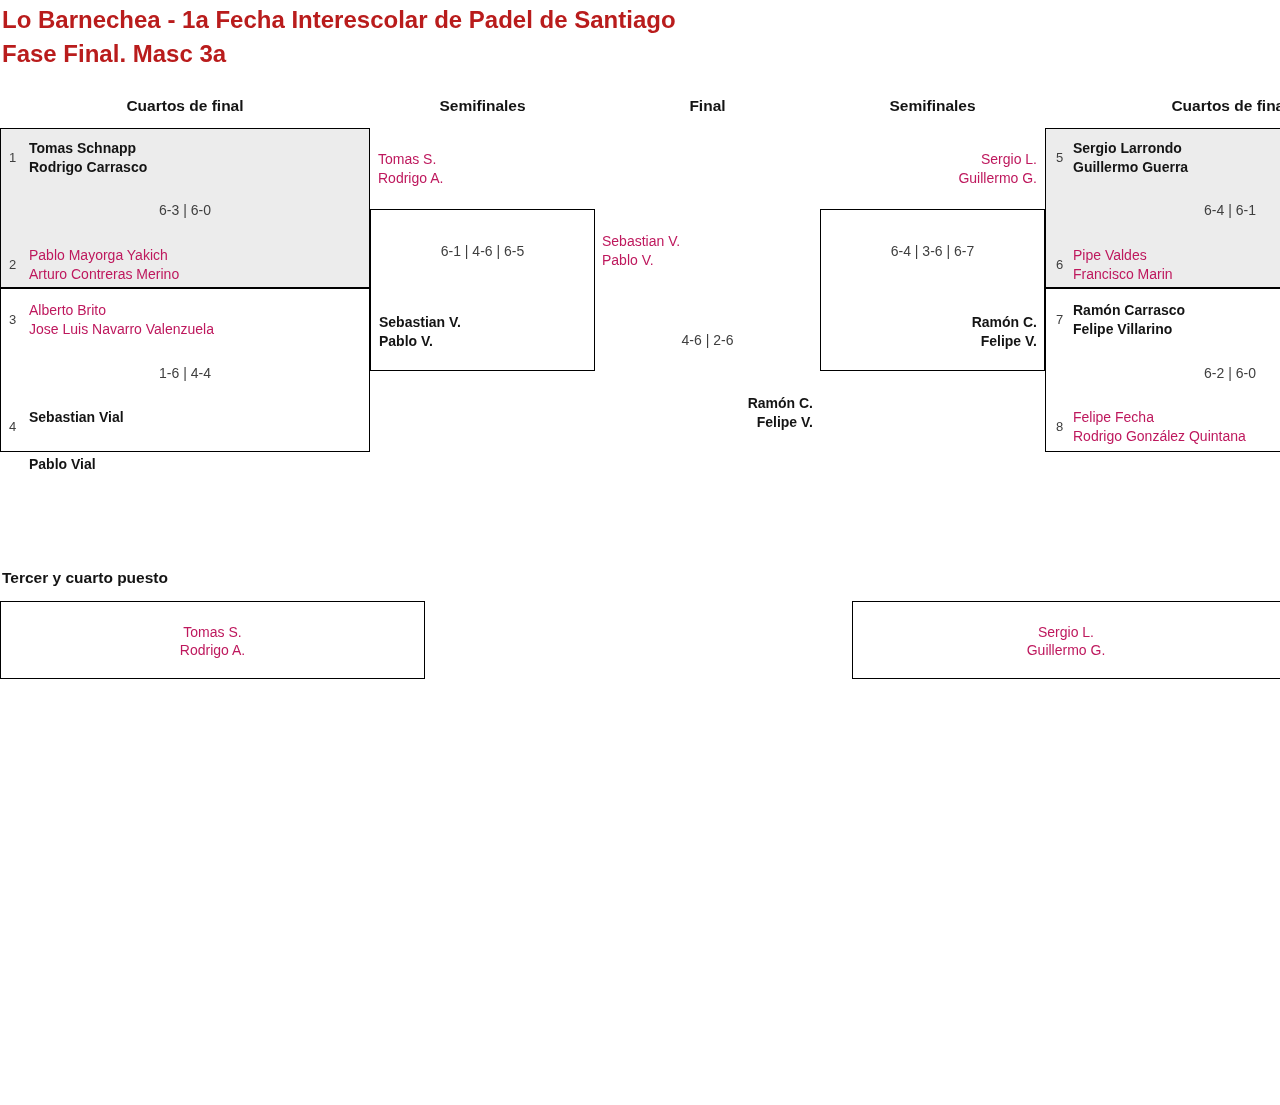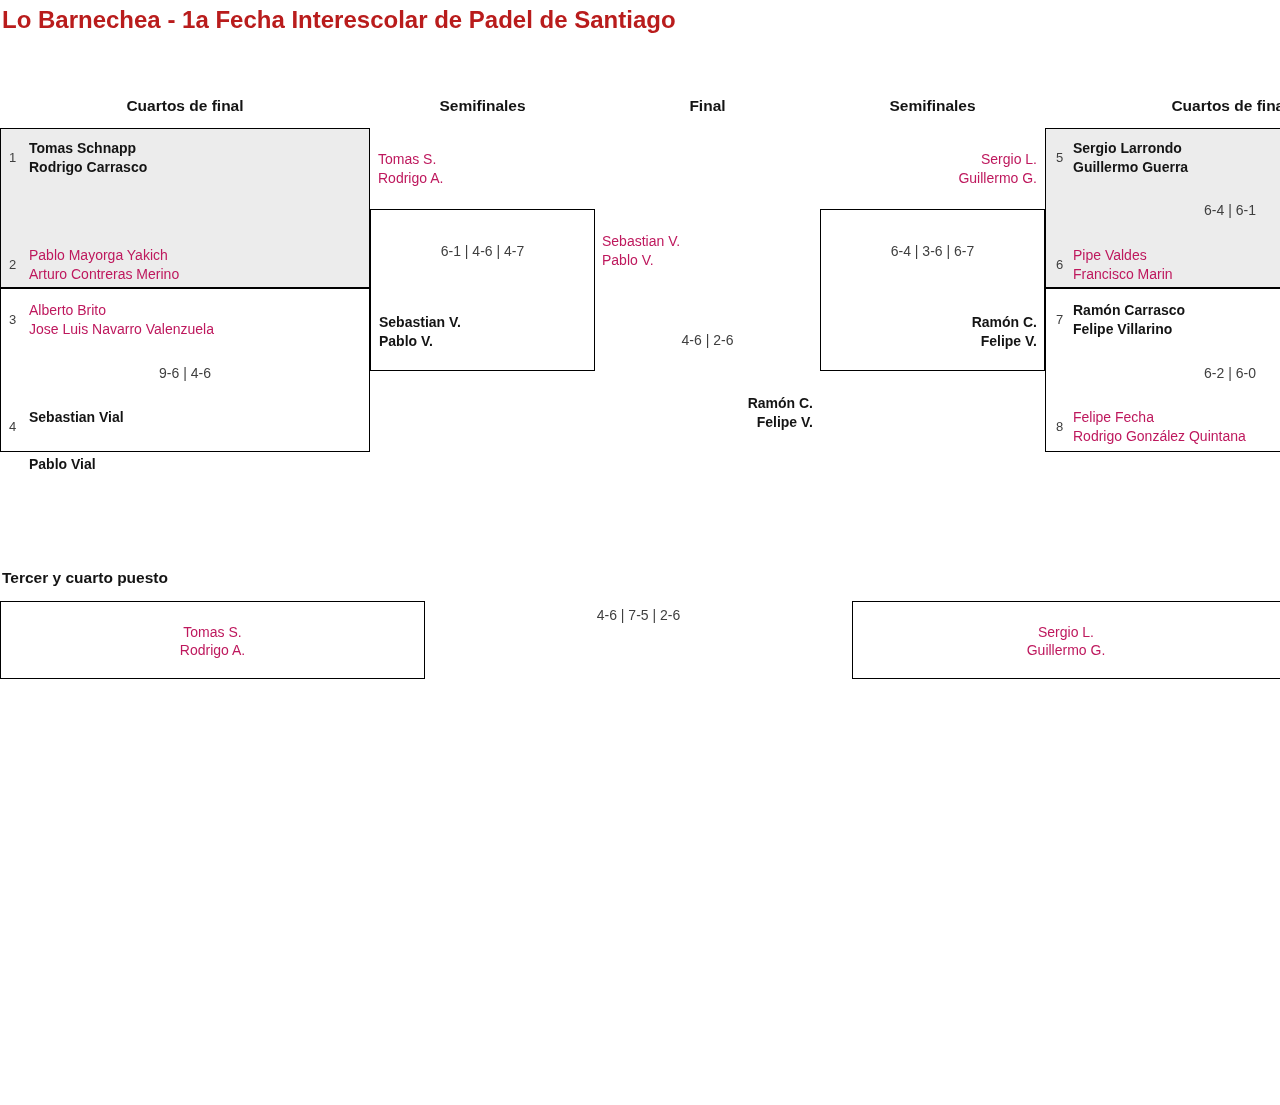--- a/index.html
+++ b/index.html
@@ -32,52 +32,54 @@
   .dot.orange{ background:var(--logo_orange, #F0811C); }
   .logo-word { position:absolute; left:60px; top:-4px; font-size:46px;
     font-weight:bold; letter-spacing:-1px; color:var(--logo_green, #7FBE26); }
 </style>
 </head>
 <body>
 
 <div id="page" style="--logo_green: #7FBE26; --logo_blue: #2BA9E0; --logo_orange: #F0811C; --box_grey: #ececec; --border_black: #000000; --text_regular: #3f3f3f; --text_strong: #141414;">
 
   <div class="title-line" style="top:4px;">Lo Barnechea - 1a Fecha Interescolar de Padel de Santiago</div>
+  <div class="title-line" style="top:38px;">Fase Final. Masc 3a</div>
 
 
   <div class="round-header" style="left:0;     width:370px;">Cuartos de final</div>
   <div class="round-header" style="left:370px; width:225px;">Semifinales</div>
   <div class="round-header" style="left:595px; width:225px;">Final</div>
   <div class="round-header" style="left:820px; width:225px;">Semifinales</div>
   <div class="round-header" style="left:1045px;width:370px;">Cuartos de final</div>
 
   <div class="box grey" style="left:0; top:128px; width:370px; height:160px;">
     <div class="seed" style="left:8px; top:19px;">1</div>
     <div class="name win" style="left:28px; top:11px;">Tomas Schnapp</div>
     <div class="name win" style="left:28px; top:30px;">Rodrigo Carrasco</div>
+    <div class="score" style="left:0; width:368px; top:73px;">6-3 | 6-0</div>
     <div class="seed" style="left:8px; top:126px;">2</div>
     <div class="name" style="left:28px; top:118px;">Pablo Mayorga Yakich</div>
     <div class="name" style="left:28px; top:137px;">Arturo Contreras Merino</div>
   </div>
 
   <div class="box" style="left:0; top:288px; width:370px; height:164px;">
     <div class="seed" style="left:8px; top:21px;">3</div>
     <div class="name" style="left:28px; top:13px;">Alberto Brito</div>
     <div class="name" style="left:28px; top:32px;">Jose Luis Navarro Valenzuela</div>
-    <div class="score" style="left:0; width:368px; top:76px;">9-6 | 4-6</div>
+    <div class="score" style="left:0; width:368px; top:76px;">1-6 | 4-4</div>
     <div class="seed" style="left:8px; top:128px;">4</div>
     <div class="name win" style="left:28px; top:120px;">Sebastian Vial</div>
     <div class="name win" style="left:28px; top:139px;margin-top:28px;">Pablo Vial</div>
   </div>
 
   <div class="name" style="left:378px; top:151px;">Tomas S.</div>
   <div class="name" style="left:378px; top:170px;">Rodrigo A.</div>
 
   <div class="box" style="left:370px; top:209px; width:225px; height:162px; background:transparent;">
-    <div class="score" style="left:0; width:223px; top:33px;">6-1 | 4-6 | 4-7</div>
+    <div class="score" style="left:0; width:223px; top:33px;">6-1 | 4-6 | 6-5</div>
     <div class="name win" style="left:8px; top:104px;">Sebastian V.</div>
     <div class="name win" style="left:8px; top:123px;">Pablo V.</div>
   </div>
 
   <div class="name" style="left:602px; top:233px;">Sebastian V.</div>
   <div class="name" style="left:602px; top:252px;">Pablo V.</div>
   <div class="score" style="left:595px; width:225px; top:332px;">4-6 | 2-6</div>
   <div class="name win right" style="left:595px; width:218px; top:395px;">Ramón C.</div>
   <div class="name win right" style="left:595px; width:218px; top:414px;">Felipe V.</div>
 
@@ -110,20 +112,19 @@
     <div class="name" style="left:27px; top:139px;">Rodrigo González Quintana</div>
   </div>
 
   <div class="section-heading" style="left:2px; top:569px;">Tercer y cuarto puesto</div>
 
   <div class="box" style="left:0; top:601px; width:425px; height:78px;">
     <div class="name center" style="left:0; width:423px; top:22px;">Tomas S.</div>
     <div class="name center" style="left:0; width:423px; top:40px;">Rodrigo A.</div>
   </div>
 
-  <div class="score" style="left:425px; width:427px; top:607px;">4-6 | 7-5 | 2-6</div>
 
   <div class="box" style="left:852px; top:601px; width:430px; height:78px;">
     <div class="name center" style="left:0; width:426px; top:22px;">Sergio L.</div>
     <div class="name center" style="left:0; width:426px; top:40px;">Guillermo G.</div>
   </div>
 
 </div>
 
 </body></html>

